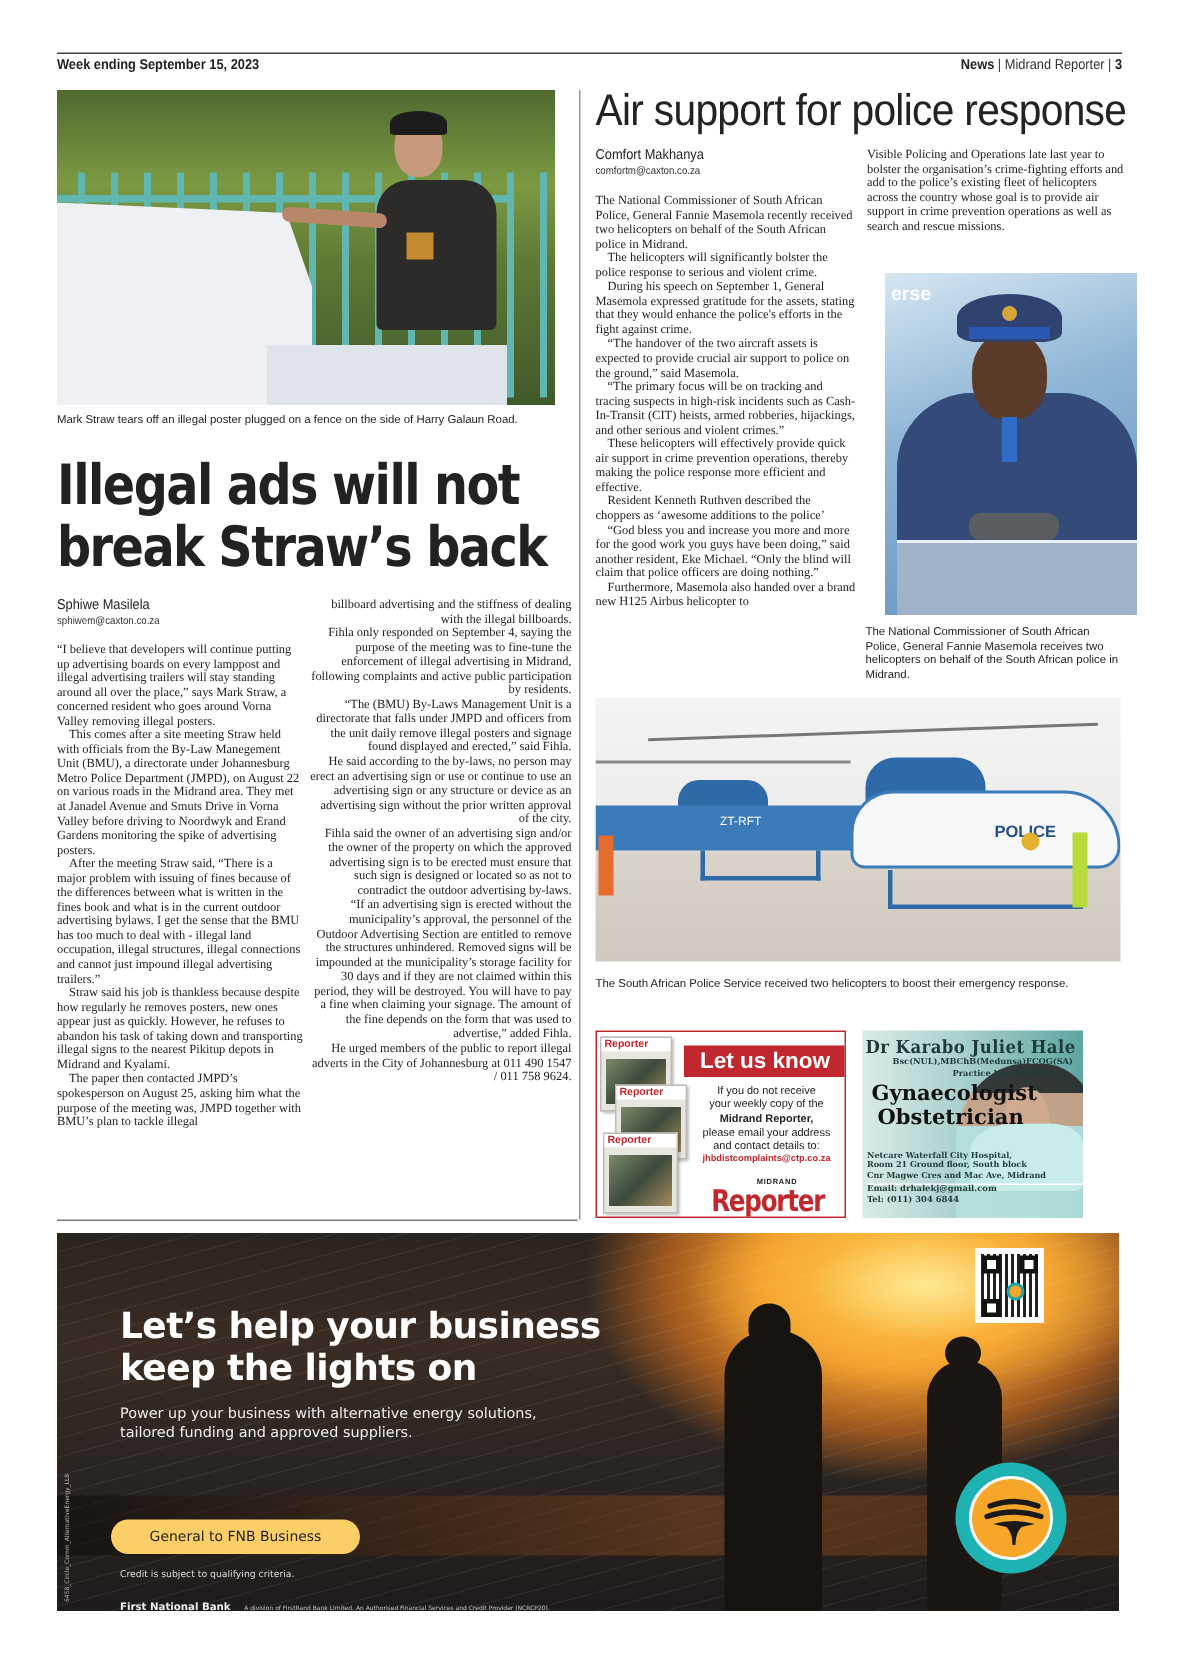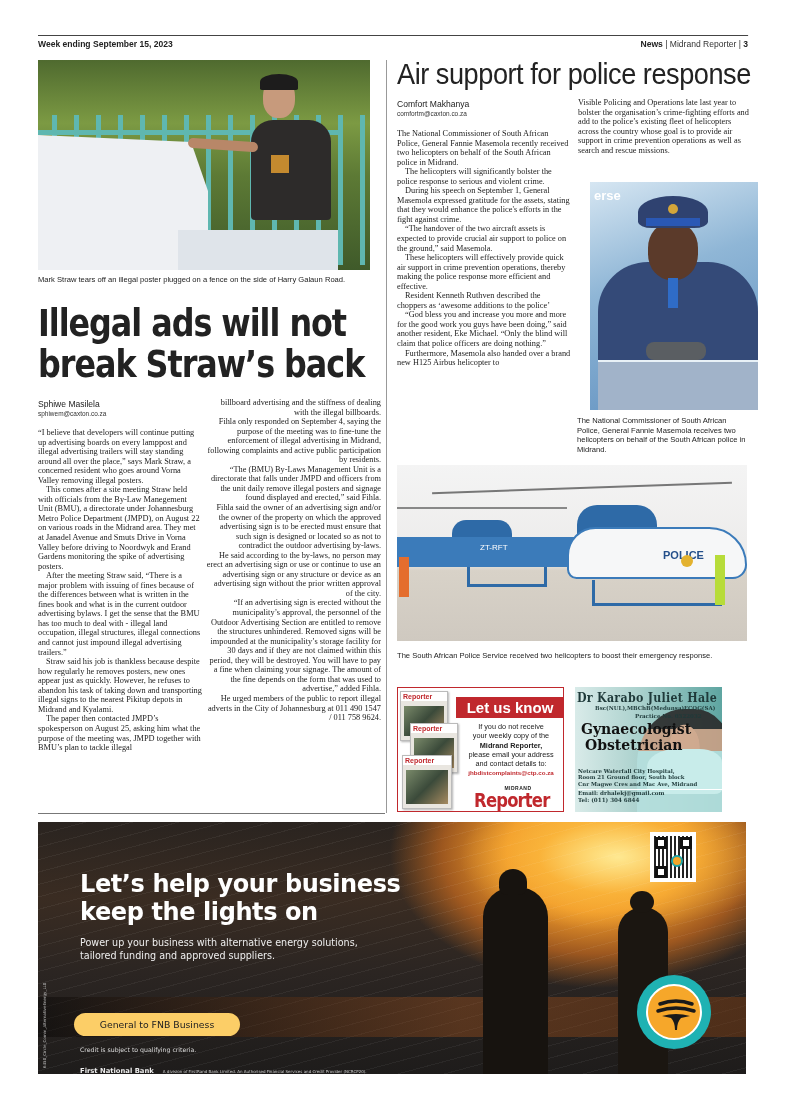--- a/index.html
+++ b/index.html
@@ -150,38 +150,39 @@
   <p>This comes after a site meeting Straw held with officials from the By-Law Manegement Unit (BMU), a directorate under Johannesburg Metro Police Department (JMPD), on August 22 on various roads in the Midrand area. They met at Janadel Avenue and Smuts Drive in Vorna Valley before driving to Noordwyk and Erand Gardens monitoring the spike of advertising posters.</p>
   <p>After the meeting Straw said, “There is a major problem with issuing of fines because of the differences between what is written in the fines book and what is in the current outdoor advertising bylaws. I get the sense that the BMU has too much to deal with - illegal land occupation, illegal structures, illegal connections and cannot just impound illegal advertising trailers.”</p>
   <p>Straw said his job is thankless because despite how regularly he removes posters, new ones appear just as quickly. However, he refuses to abandon his task of taking down and transporting illegal signs to the nearest Pikitup depots in Midrand and Kyalami.</p>
   <p>The paper then contacted JMPD’s spokesperson on August 25, asking him what the purpose of the meeting was, JMPD together with BMU’s plan to tackle illegal</p>
 </div>
 
 <div class="col" style="left:206px; top:398px; width:175px;text-align:right;">
   <p class="first">billboard advertising and the stiffness of dealing with the illegal billboards.</p>
   <p>Fihla only responded on September 4, saying the purpose of the meeting was to fine-tune the enforcement of illegal advertising in Midrand, following complaints and active public participation by residents.</p>
   <p>“The (BMU) By-Laws Management Unit is a directorate that falls under JMPD and officers from the unit daily remove illegal posters and signage found displayed and erected,” said Fihla.</p>
+  <p>He said according to the by-laws, no person may erect an advertising sign or use or continue to use an advertising sign or any structure or device as an advertising sign without the prior written approval of the city.</p>
   <p>Fihla said the owner of an advertising sign and/or the owner of the property on which the approved advertising sign is to be erected must ensure that such sign is designed or located so as not to contradict the outdoor advertising by-laws.</p>
-  <p>He said according to the by-laws, no person may erect an advertising sign or use or continue to use an advertising sign or any structure or device as an advertising sign without the prior written approval of the city.</p>
   <p>“If an advertising sign is erected without the municipality’s approval, the personnel of the Outdoor Advertising Section are entitled to remove the structures unhindered. Removed signs will be impounded at the municipality’s storage facility for 30 days and if they are not claimed within this period, they will be destroyed. You will have to pay a fine when claiming your signage. The amount of the fine depends on the form that was used to advertise,” added Fihla.</p>
   <p class="noind">He urged members of the public to report illegal adverts in the City of Johannesburg at 011 490 1547 / 011 758 9624.</p>
 </div>
 
 <div class="headline-thin">Air support for police response</div>
 
 <div class="byline" style="left:397px; top:98px;">
   <span class="name">Comfort Makhanya</span>
   <span class="email">comfortm@caxton.co.za</span>
 </div>
 
 <div class="col" style="left:397px; top:129px; width:175px;">
   <p class="first">The National Commissioner of South African Police, General Fannie Masemola recently received two helicopters on behalf of the South African police in Midrand.</p>
   <p>The helicopters will significantly bolster the police response to serious and violent crime.</p>
   <p>During his speech on September 1, General Masemola expressed gratitude for the assets, stating that they would enhance the police's efforts in the fight against crime.</p>
   <p>“The handover of the two aircraft assets is expected to provide crucial air support to police on the ground,” said Masemola.</p>
+  <p>“The primary focus will be on tracking and tracing suspects in high-risk incidents such as Cash-In-Transit (CIT) heists, armed robberies, hijackings, and other serious and violent crimes.”</p>
   <p>These helicopters will effectively provide quick air support in crime prevention operations, thereby making the police response more efficient and effective.</p>
   <p>Resident Kenneth Ruthven described the choppers as ‘awesome additions to the police’</p>
   <p>“God bless you and increase you more and more for the good work you guys have been doing,” said another resident, Eke Michael. “Only the blind will claim that police officers are doing nothing.”</p>
   <p>Furthermore, Masemola also handed over a brand new H125 Airbus helicopter to</p>
 </div>
 
 <div class="col" style="left:578px; top:98px; width:172px;">
   <p class="first">Visible Policing and Operations late last year to bolster the organisation’s crime-fighting efforts and add to the police’s existing fleet of helicopters across the country whose goal is to provide air support in crime prevention operations as well as search and rescue missions.</p>
 </div>
 

